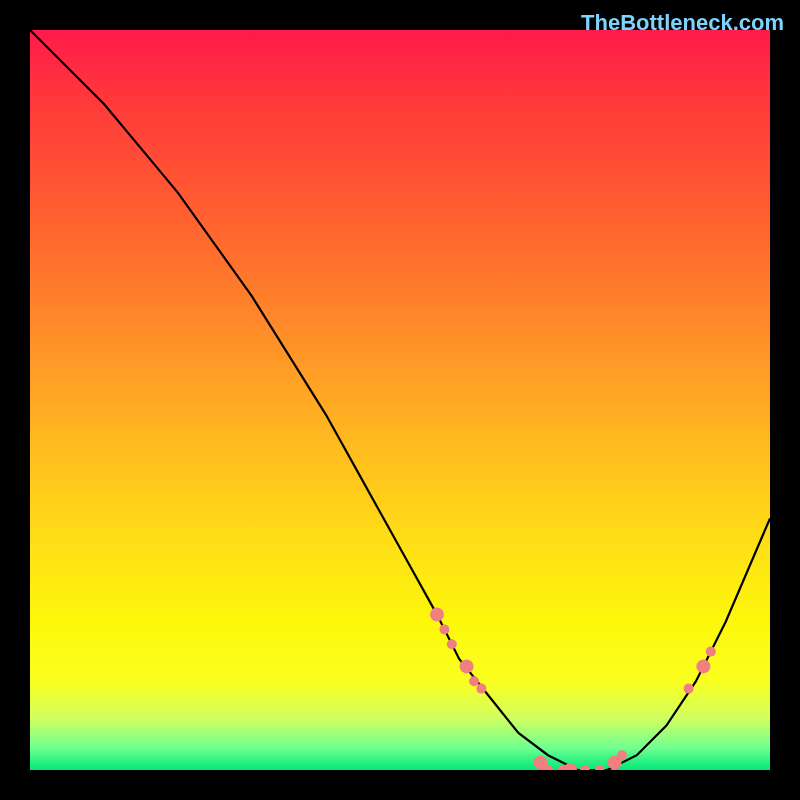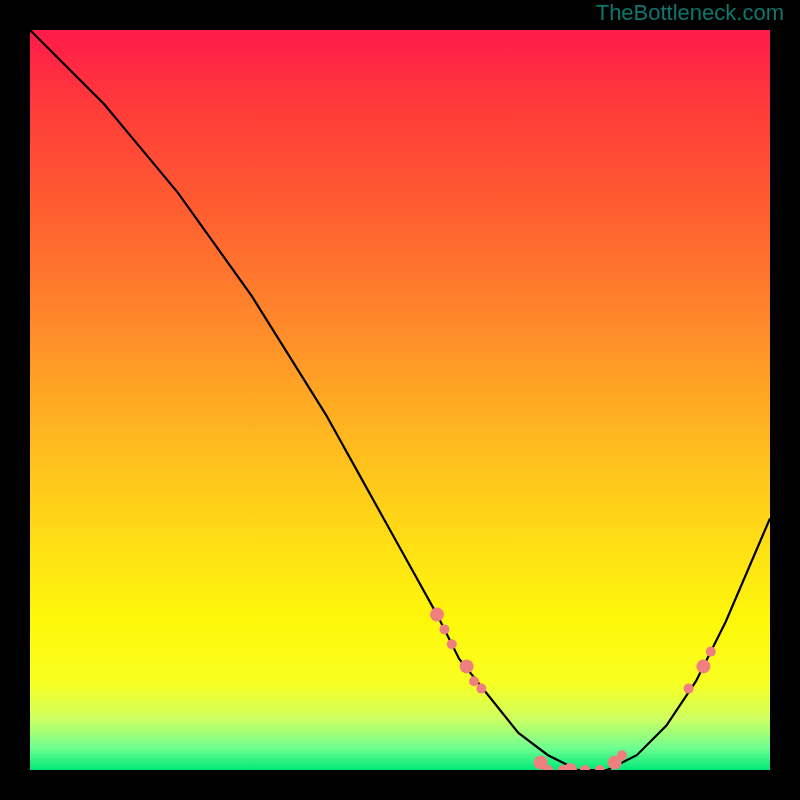--- a/index.html
+++ b/index.html
@@ -12,25 +12,25 @@
     font-family: Arial, sans-serif;
   }
   .container {
     position: relative;
     width: 800px;
     height: 800px;
     background: #000;
   }
   .attribution {
     position: absolute;
-    top: 0;
+    top: 10px;
     right: 16px;
-    color: #0f766e;
+    color: #7dd3fc;
     font-size: 22px;
-    font-weight: normal;
+    font-weight: bold;
     z-index: 10;
   }
   .plot-area {
     position: absolute;
     left: 30px;
     top: 30px;
     width: 740px;
     height: 740px;
   }
   .gradient-bg {

